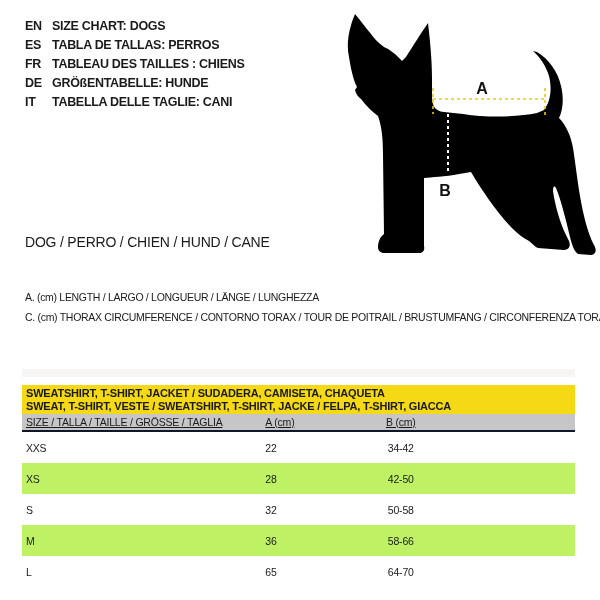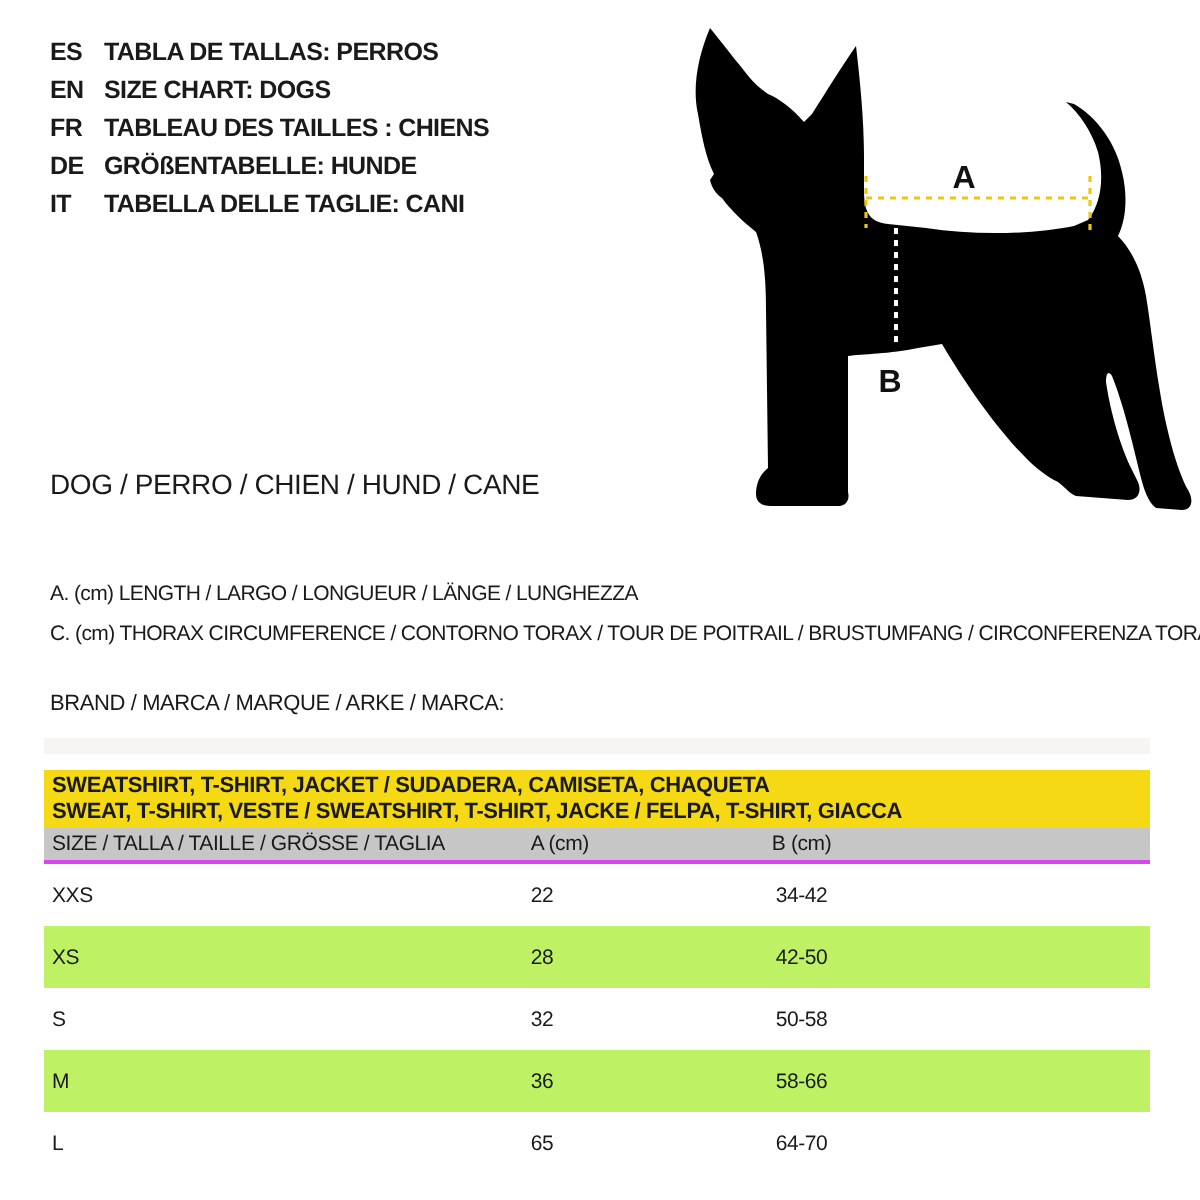--- a/index.html
+++ b/index.html
@@ -17,40 +17,40 @@
   .measure-lines div{height:20px;}
   .brand-line{position:absolute;left:25px;top:346px;font-size:11px;letter-spacing:-0.2px;}
   
   .pre-band{position:absolute;left:22px;top:369px;width:553px;height:8px;background:#f6f5f4;}
   
   .dog-wrap{position:absolute;left:330px;top:0;width:270px;height:270px;}
   
   .size-table{position:absolute;left:22px;top:385px;width:553px;}
   .yellow-header{padding:2px 4px 2px 4px;font-weight:700;font-size:11px;letter-spacing:-0.2px;line-height:12.5px;}
   .trow{display:flex;align-items:center;height:31px;font-size:10.5px;letter-spacing:-0.2px;}
-  .trow.subheader{height:16px;border-bottom:2px solid #d946ef;}
+  .trow.subheader{height:16px;border-bottom:2px solid #0f172a;text-decoration:underline;}
   .trow.alt{background:#bef264;}
   .c-size{width:44%;padding-left:4px;box-sizing:border-box;text-align:left;}
   .c-a{width:16%;}
   .c-b{width:17%;text-align:center;}
   .c-fill{flex:1;}
 </style>
 </head>
 <body>
 
 <div class="canvas">
 
   <div class="lang-list">
     <div class="lang-row">
+      <span class="lang-code">EN</span>
+      <span class="lang-label">SIZE CHART: DOGS</span>
+    </div>
+    <div class="lang-row">
       <span class="lang-code">ES</span>
       <span class="lang-label">TABLA DE TALLAS: PERROS</span>
-    </div>
-    <div class="lang-row">
-      <span class="lang-code">EN</span>
-      <span class="lang-label">SIZE CHART: DOGS</span>
     </div>
     <div class="lang-row">
       <span class="lang-code">FR</span>
       <span class="lang-label">TABLEAU DES TAILLES : CHIENS</span>
     </div>
     <div class="lang-row">
       <span class="lang-code">DE</span>
       <span class="lang-label">GRÖßENTABELLE: HUNDE</span>
     </div>
     <div class="lang-row">
@@ -120,21 +120,20 @@
     </svg>
   </div>
 
   <div class="subject-line">DOG / PERRO / CHIEN / HUND / CANE</div>
 
   <div class="measure-lines">
     <div>A. (cm) LENGTH / LARGO / LONGUEUR / LÄNGE / LUNGHEZZA</div>
     <div>C. (cm) THORAX CIRCUMFERENCE / CONTORNO TORAX / TOUR DE POITRAIL / BRUSTUMFANG / CIRCONFERENZA TORACE</div>
   </div>
 
-  <div class="brand-line">BRAND / MARCA / MARQUE / ARKE / MARCA:</div>
 
   <div class="pre-band"></div>
 
   <div class="size-table">
     <div class="yellow-header" style="background:#f5d915">
       <div>SWEATSHIRT, T-SHIRT, JACKET / SUDADERA, CAMISETA, CHAQUETA</div>
       <div>SWEAT, T-SHIRT, VESTE / SWEATSHIRT, T-SHIRT, JACKE / FELPA, T-SHIRT, GIACCA</div>
     </div>
     <div class="trow subheader" style="background:#c7c6c6">
       <div class="c-size">SIZE / TALLA / TAILLE / GRÖSSE / TAGLIA</div>

